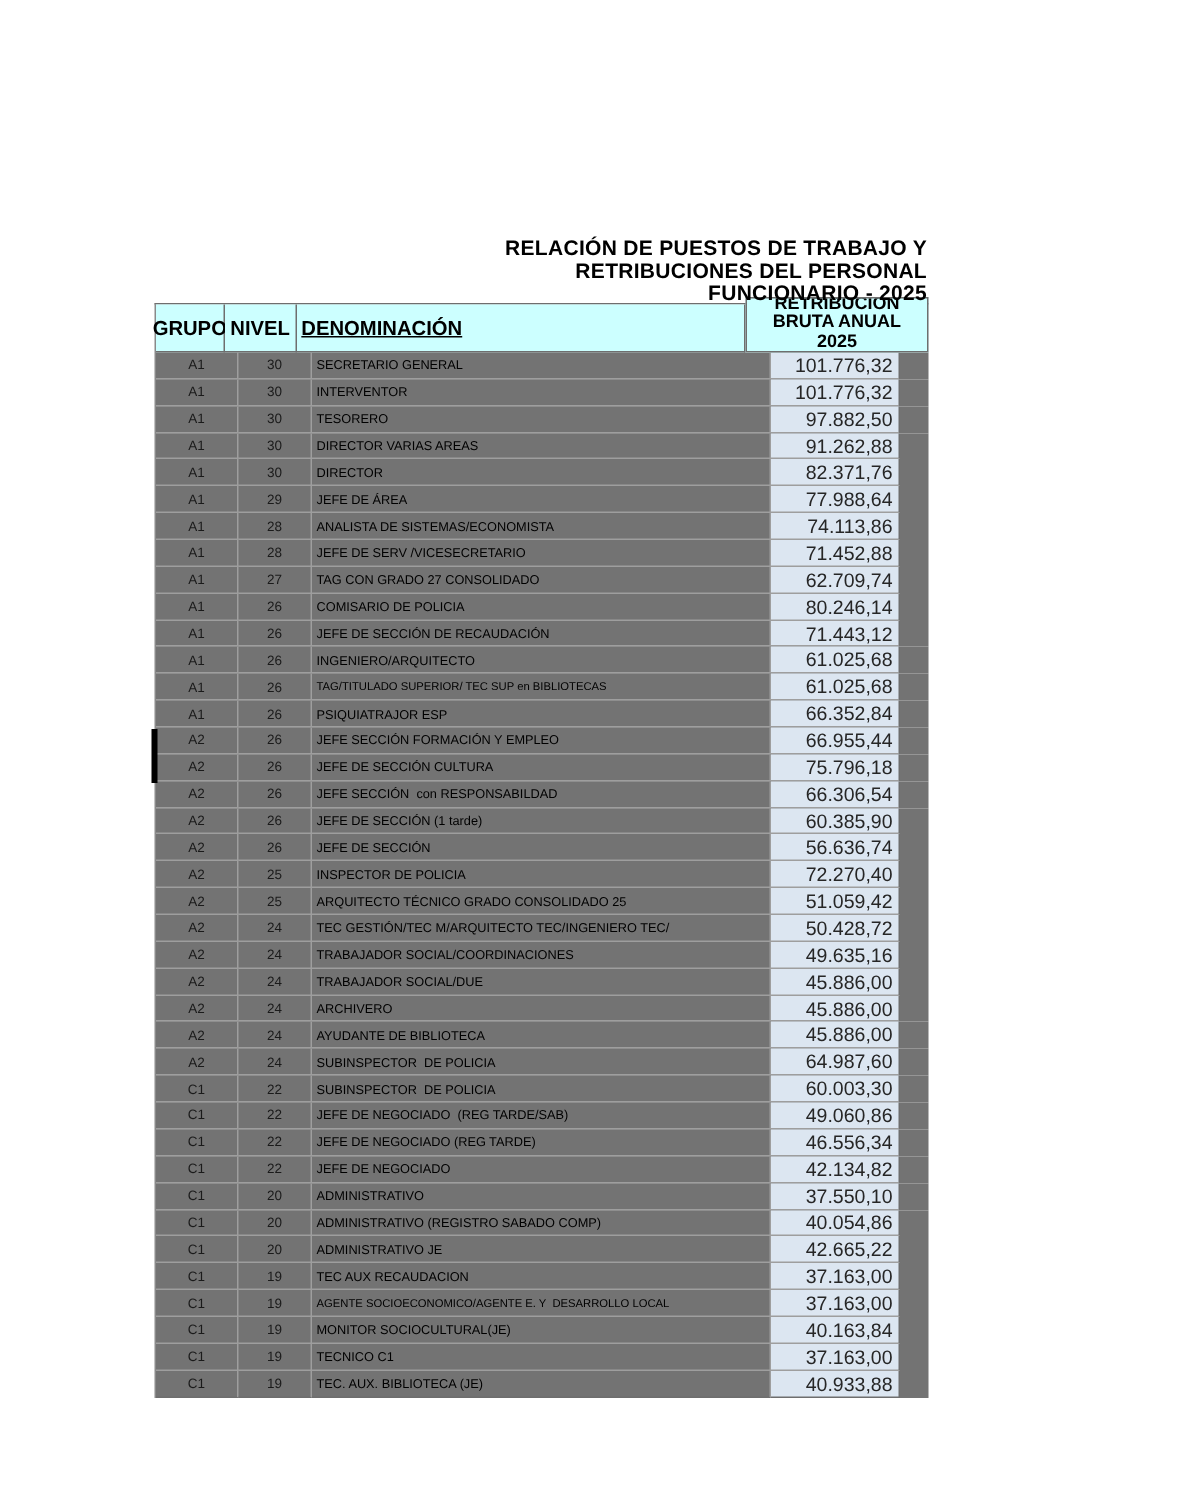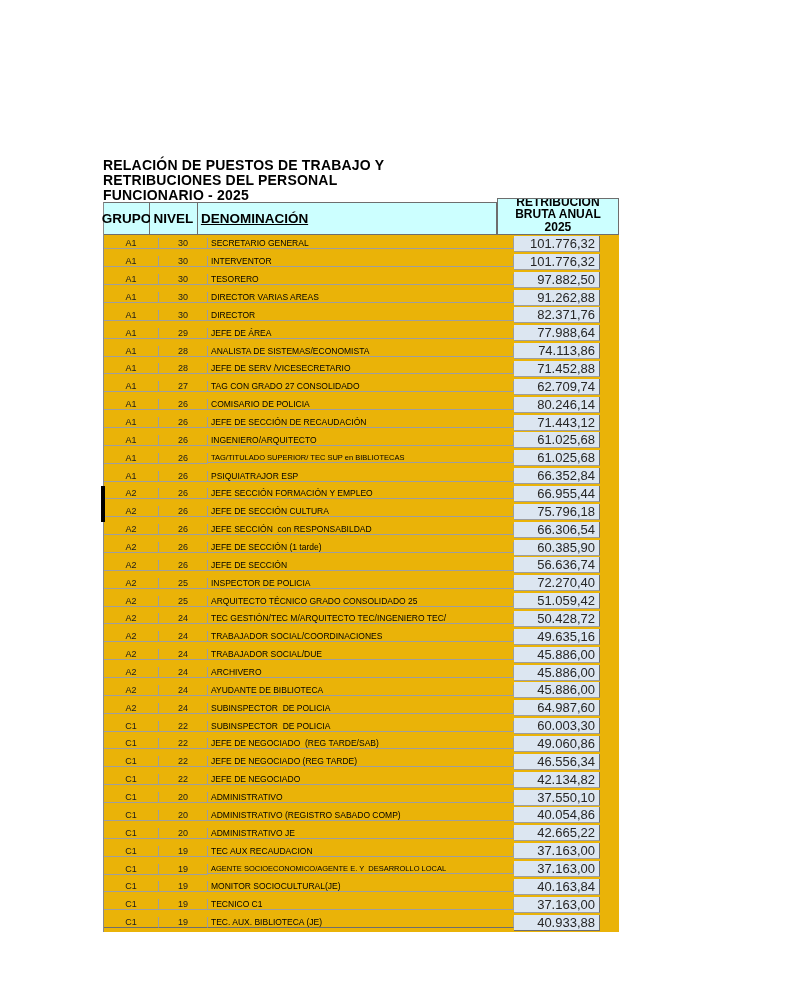--- a/index.html
+++ b/index.html
@@ -2,21 +2,21 @@
 <html><head>
 <meta charset="utf-8">
 <style>
   html,body{margin:0;padding:0;background:#ffffff;}
   .page{
     position:relative;width:792px;height:1000px;background:#ffffff;overflow:hidden;
     font-family:"Liberation Sans", sans-serif;color:#000;
   }
   .doc-title{
     position:absolute;left:103px;top:158px;width:515px;z-index:3;
-    text-align:left;font-weight:700;font-size:14px;line-height:15px;color:#000;
+    text-align:right;font-weight:700;font-size:14px;line-height:15px;color:#000;
     letter-spacing:.2px;pointer-events:none;
   }
   .rpt-table{
     position:absolute;left:103px;top:202px;width:515px;
     border-top:1px solid #6e6e6e;border-left:1px solid #8a8a8a;
   }
   .thead{display:flex;height:32px;}
   .th{
     box-sizing:border-box;background:#CCFFFF;
     border-right:1px solid #6e6e6e;border-bottom:1px solid #6e6e6e;
@@ -32,21 +32,21 @@
   .amount-head-box{
     position:absolute;left:0;right:0;top:-5px;bottom:0;
     background:#CCFFFF;border:1px solid #6e6e6e;box-sizing:border-box;
     overflow:hidden;
   }
   .amount-head-text{
     position:absolute;bottom:0;left:0;right:0;text-align:center;
     font-weight:700;font-size:12px;line-height:12.8px;color:#000;
   }
   .tbody{display:flex;flex-direction:column;}
-  .tr{display:flex;height:17.87px;box-sizing:border-box;background:#eab308;align-items:center;}
+  .tr{display:flex;height:17.87px;box-sizing:border-box;background:#737373;}
   .td{
     box-sizing:border-box;overflow:hidden;
     border-right:1px solid #9e9e9e;border-bottom:1px solid #9e9e9e;
     display:flex;align-items:center;
   }
   .td.c-grupo{width:55px;justify-content:center;font-size:9px;color:#1a1a1a;}
   .td.c-nivel{width:49px;justify-content:center;font-size:9px;color:#1a1a1a;}
   .td.c-denom{width:306px;padding-left:3px;font-size:8.5px;white-space:pre;color:#000;}
   .td.c-denom.small{font-size:7.5px;}
   .td.c-amount{

